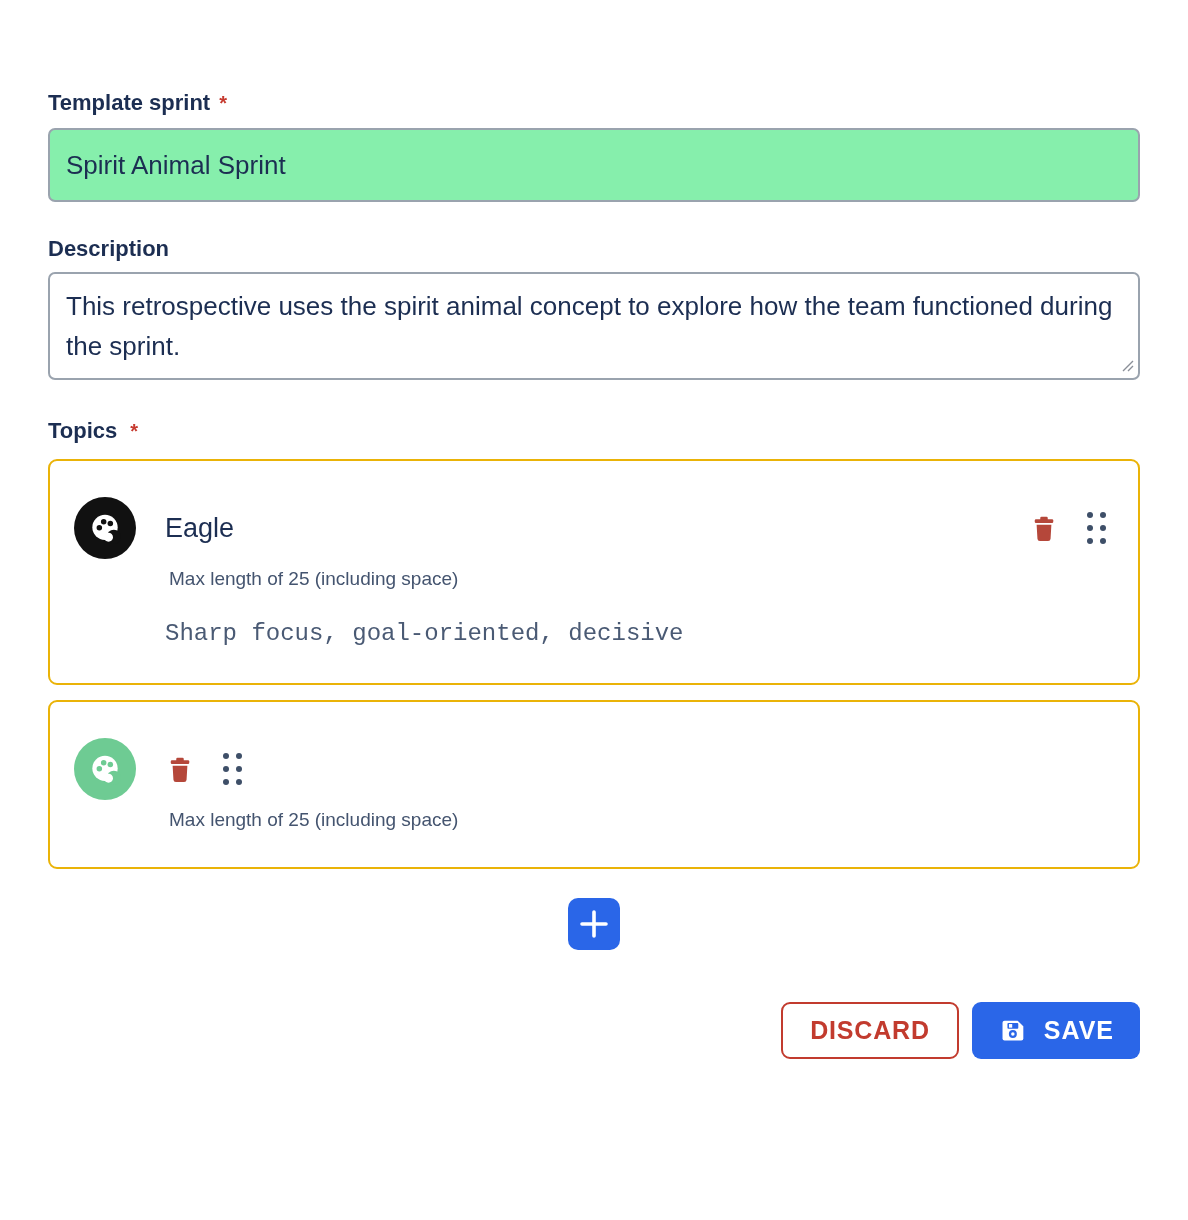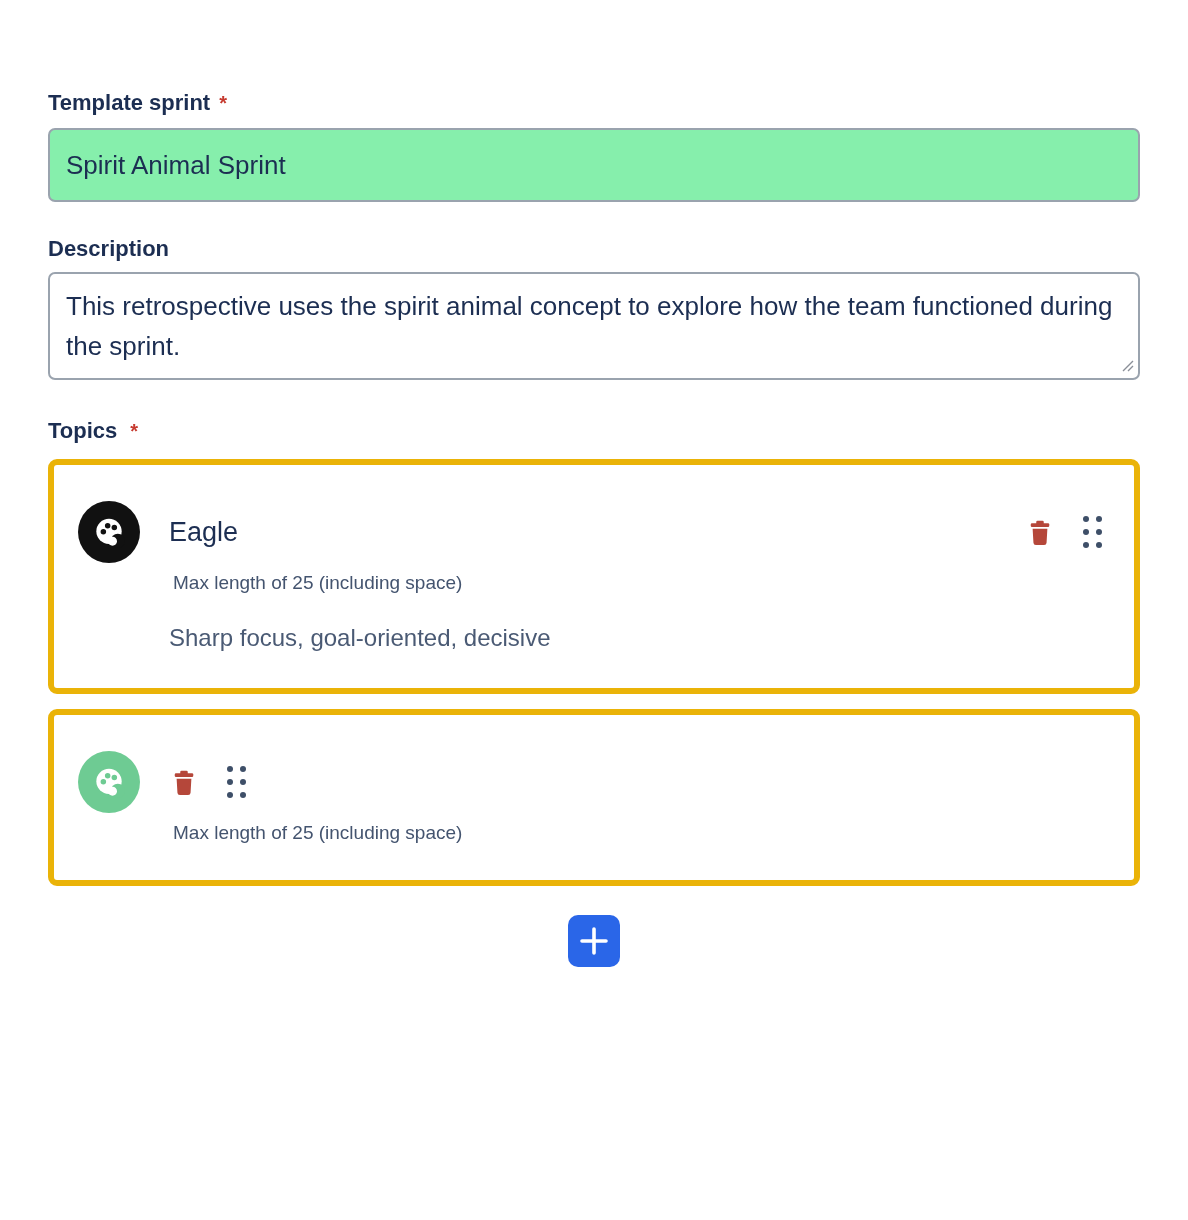--- a/index.html
+++ b/index.html
@@ -80,21 +80,21 @@
     gap: 13px;
     margin-top: 38px;
     font-size: 22px;
   }
   .topics-label { font-weight: 700; color: #1c2e52; }
   .topics-hint { font-style: italic; color: #1c2e52; font-size: 22px; }
 
   .topic-card {
     box-sizing: border-box;
     margin-top: 15px;
-    border: 6px solid #eab308;
+    border: 2px solid #eab308;
     border-radius: 9px;
     padding: 36px 26px 36px 24px;
     background: #fff;
   }
   .card-grid {
     display: grid;
     grid-template-columns: 62px 1fr;
     column-gap: 29px;
   }
   .color-circle {
@@ -154,21 +154,21 @@
     font-size: 19px;
     color: #44546f;
   }
   .topic-desc-input {
     display: block;
     width: 96%;
     margin-top: 30px;
     border: none;
     outline: none;
     background: transparent;
-    font-family: Liberation Sans, sans-serif;
+    font-family: Liberation Mono, monospace;
     font-size: 24px;
     color: #4a5a74;
     padding: 0;
   }
 
   .add-row { display: flex; justify-content: center; margin-top: 29px; }
   .add-btn {
     width: 52px; height: 52px;
     border: none;
     border-radius: 10px;
@@ -322,14 +322,27 @@
   </div>
 
   <div class="add-row">
     <button class="add-btn">
       <svg width="32" height="32" viewBox="0 0 32 32">
         <path d="M16 4 V28 M4 16 H28" stroke="#ffffff" stroke-width="3.6" stroke-linecap="round" fill="none"></path>
       </svg>
     </button>
   </div>
 
+  <div class="footer-row">
+    <button class="discard-btn">DISCARD</button>
+    <button class="save-btn">
+      <svg width="31" height="31" viewBox="0 0 24 24">
+        <path d="M5.1 4.4 h10.1 L19.6 8.8 V18.2 a1.6 1.6 0 0 1 -1.6 1.6 H5.1 a1.6 1.6 0 0 1 -1.6 -1.6 V6 a1.6 1.6 0 0 1 1.6 -1.6 Z" fill="#ffffff"></path>
+        <rect x="7.3" y="6.2" width="8.4" height="4.4" rx="0.7" fill="#2a66e8"></rect>
+        <rect x="8.5" y="7" width="2.5" height="2.8" fill="#ffffff"></rect>
+        <circle cx="11.5" cy="14.8" r="3.1" fill="#2a66e8"></circle>
+        <circle cx="11.5" cy="14.8" r="1.35" fill="#ffffff"></circle>
+      </svg>
+      <span>SAVE</span>
+    </button>
+  </div>
 
 </div>
 
 </body></html>

